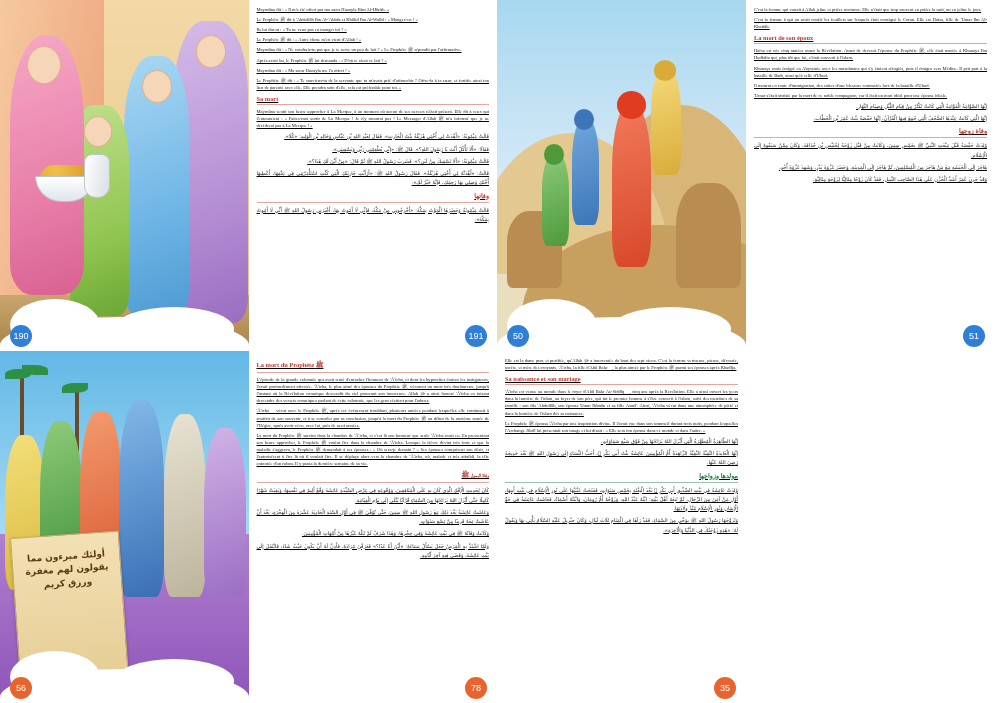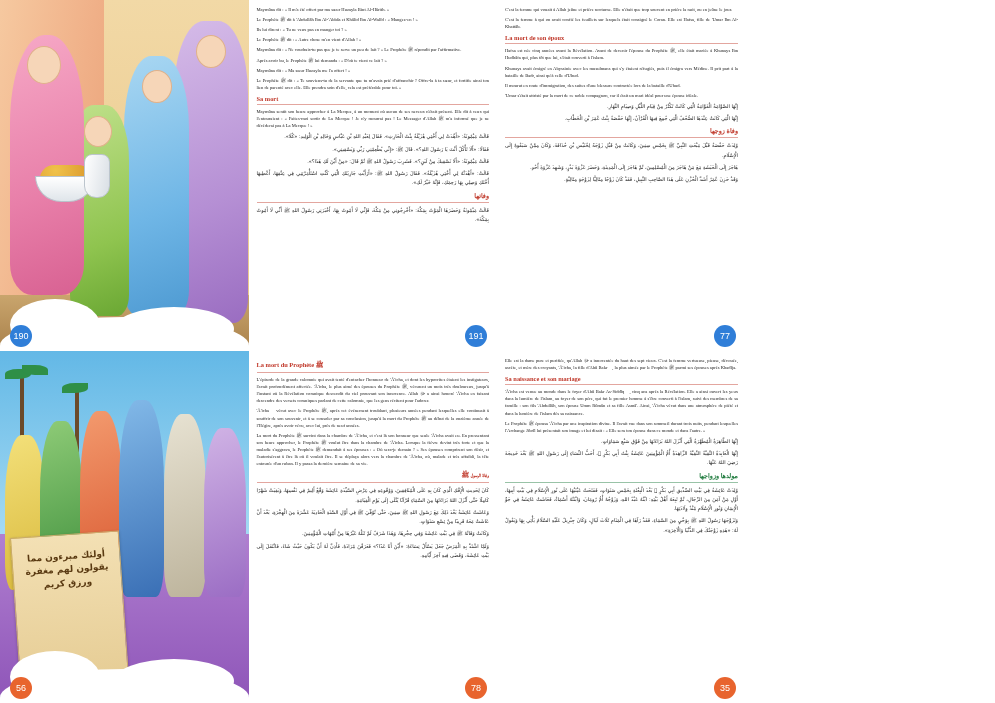--- a/index.html
+++ b/index.html
@@ -21,21 +21,21 @@
     position: relative;
     display: grid;
     grid-template-columns: 1fr 1fr;
     overflow: hidden;
     background: #fff;
   }
   .page { position: relative; overflow: hidden; }
 
   
   .art { position: relative; overflow: hidden; padding-left: 48px; }
-  .text-page { position: relative; background: #fff; padding: 6px 8px 18px 8px; overflow: hidden; }
+  .text-page { position: relative; background: #fff; padding: 6px 8px 18px 8px; overflow: hidden; text-decoration: underline; }
 
   
   .cloud-strip {
     position: absolute; left: 0; right: 0; bottom: 0; height: 34px;
     background: #fff;
     border-radius: 60% 60% 0 0 / 100% 100% 0 0;
     pointer-events: none;
   }
   .cloud-strip:before, .cloud-strip:after {
     content: ""; position: absolute; bottom: 0; background: #fff; border-radius: 50%;
@@ -241,20 +241,40 @@
       <div class="sub" style="text-align:right;">وفاتها</div>
       <div class="rule"></div>
       <p class="ar">قَالَتْ مَيْمُونَةُ وَحَضَرَهَا الْمَوْتُ بِمَكَّةَ: «أَخْرِجُونِي مِنْ مَكَّةَ، فَإِنِّي لَا أَمُوتُ بِهَا، أَخْبَرَنِي رَسُولُ اللهِ ﷺ أَنِّي لَا أَمُوتُ بِمَكَّةَ».</p>
 
       <div class="folio right" style="background:#2f7ed8;">191</div>
     </div>
   </div>
 
   <div class="spread">
 
+    <div class="page art q2-art">
+      <div class="q2-sky"></div>
+      <div class="dune2"></div>
+      <div class="dune1"></div>
+      <div class="dune3"></div>
+      <div class="rock" style="left:4%; top:60%; width:22%; height:22%;"></div>
+      <div class="rock" style="right:2%; top:52%; width:26%; height:30%;"></div>
+
+      <div class="warrior w-yellow"></div>
+      <div class="warrior w-blue"></div>
+      <div class="warrior w-green"></div>
+      <div class="warrior w-red"></div>
+      <div class="turban" style="left:48%; top:26%; width:12%; height:8%; background:#e03c22;"></div>
+      <div class="turban" style="left:31%; top:31%; width:8%; height:6%; background:#3d76b8;"></div>
+      <div class="turban" style="left:19%; top:41%; width:8%; height:6%; background:#4e9a3a;"></div>
+      <div class="turban" style="left:63%; top:17%; width:9%; height:6%; background:#d9ac3a;"></div>
+
+      <div class="cloud-strip"></div>
+      <div class="folio left" style="background:#2f7ed8;">50</div>
+    </div>
 
     <div class="page text-page">
       <p class="lat">C'est la femme qui vouait à Allah jeûne et prière nocturne. Elle n'était que trop souvent en prière la nuit, ou en jeûne le jour.</p>
       <p class="lat">C'est la femme à qui on avait confié les feuillets sur lesquels était consigné le Coran. Elle est Hafsa, fille de 'Umar Ibn Al-Khattâb.</p>
 
       <div class="sub">La mort de son époux</div>
       <div class="rule"></div>
 
       <p class="lat">Hafsa est née cinq années avant la Révélation. Avant de devenir l'épouse du Prophète ﷺ, elle était mariée à Khunays Ibn Hudhâfa qui, plus tôt que lui, s'était converti à l'islam.</p>
       <p class="lat">Khunays avait émigré en Abyssinie avec les musulmans qui s'y étaient réfugiés, puis il émigra vers Médine. Il prit part à la bataille de Badr, ainsi qu'à celle d'Uhud.</p>
@@ -264,21 +284,21 @@
       <p class="ar">إِنَّهَا الصَّوَّامَةُ الْقَوَّامَةُ الَّتِي كَانَتْ تَكْثُرُ مِنْ قِيَامِ اللَّيْلِ وَصِيَامِ النَّهَارِ.</p>
       <p class="ar">إِنَّهَا الَّتِي كَانَتْ عِنْدَهَا الصُّحُفُ الَّتِي جُمِعَ فِيهَا الْقُرْآنُ، إِنَّهَا حَفْصَةُ بِنْتُ عُمَرَ بْنِ الْخَطَّابِ.</p>
 
       <div class="sub" style="text-align:right;">وفاة زوجها</div>
       <div class="rule"></div>
 
       <p class="ar">وُلِدَتْ حَفْصَةُ قَبْلَ مَبْعَثِ النَّبِيِّ ﷺ بِخَمْسِ سِنِينَ، وَكَانَتْ مِنْ قَبْلِ زَوْجَةً لِخُنَيْسِ بْنِ حُذَافَةَ، وَكَانَ مِمَّنْ سَبَقُوهُ إِلَى الْإِسْلَامِ.</p>
       <p class="ar">هَاجَرَ إِلَى الْحَبَشَةِ مَعَ مَنْ هَاجَرَ مِنَ الْمُسْلِمِينَ، ثُمَّ هَاجَرَ إِلَى الْمَدِينَةِ، وَحَضَرَ غَزْوَةَ بَدْرٍ، وَشَهِدَ غَزْوَةَ أُحُدٍ.</p>
       <p class="ar">وَقَدْ حَزِنَ عُمَرُ أَشَدَّ الْحُزْنِ عَلَى هَذَا الصَّاحِبِ النَّبِيلِ، فَقَدْ كَانَ زَوْجًا مِثَالِيًّا لِزَوْجَةٍ مِثَالِيَّةٍ.</p>
 
-      <div class="folio right" style="background:#2f7ed8;">77</div>
+      <div class="folio right" style="background:#2f7ed8;">51</div>
     </div>
   </div>
 
   <div class="spread">
 
     <div class="page art q3-art">
       <div class="q3-sky"></div>
       <div class="q3-ground"></div>
 
       <div class="palm" style="left:8%; top:6%; height:28%;"></div>

